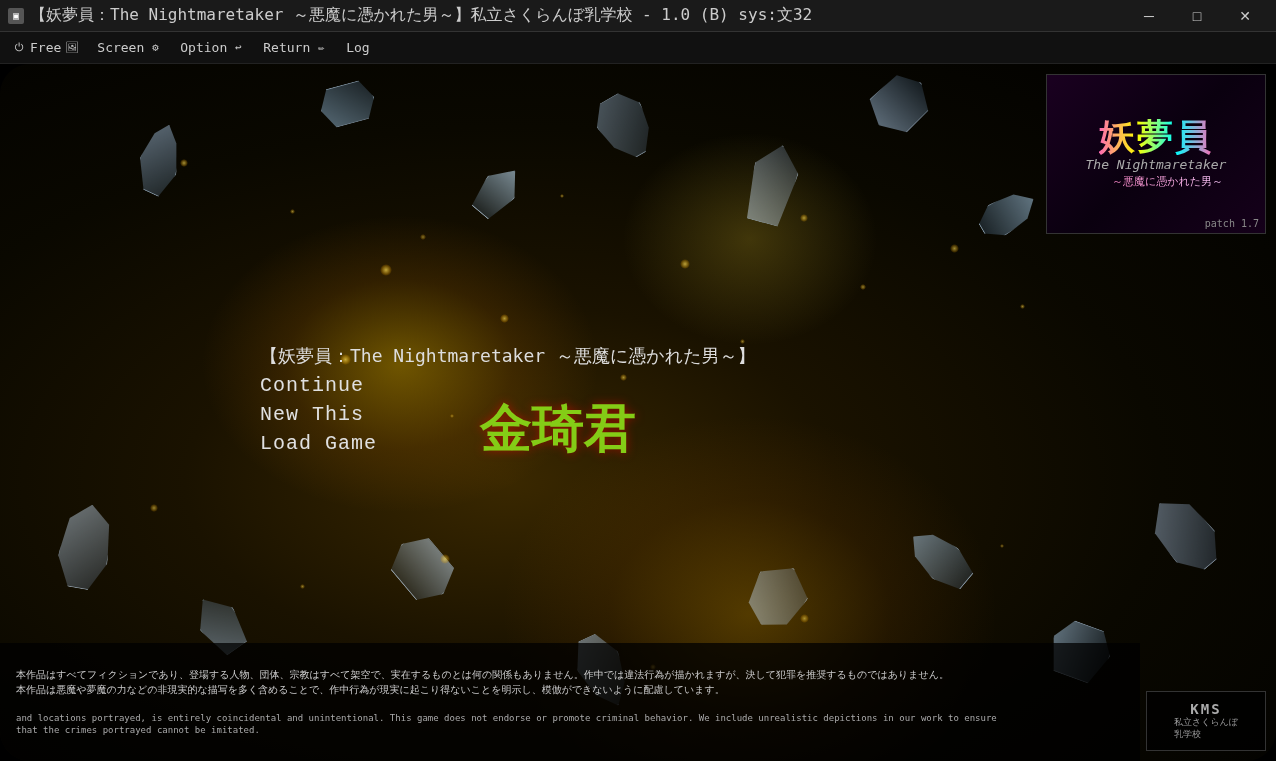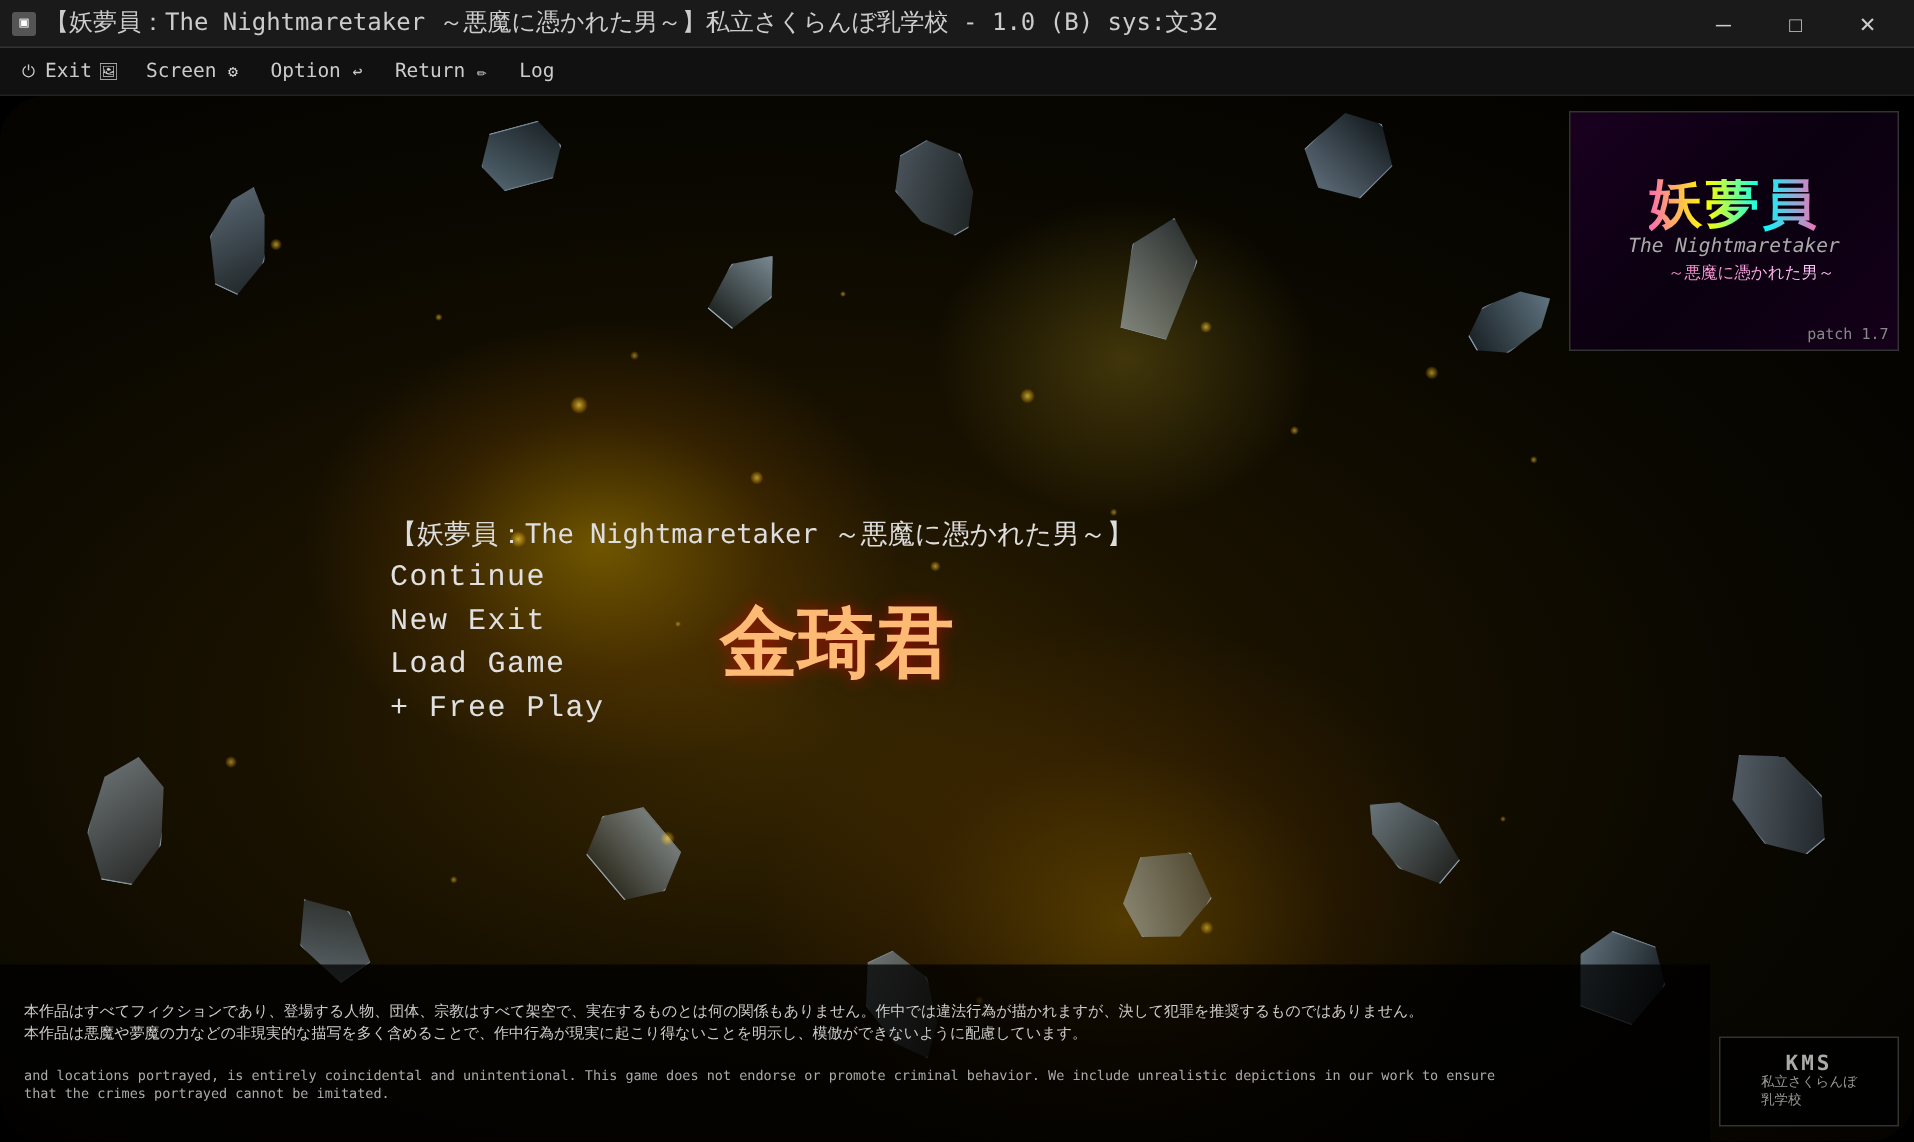--- a/index.html
+++ b/index.html
@@ -254,21 +254,21 @@
       letter-spacing: 1px;
     }
 
     
     #name-display {
       position: absolute;
       top: 330px;
       left: 480px;
       font-size: 52px;
       font-weight: bold;
-      color: #fdba74;
+      color: #84cc16;
       font-family: 'MS Gothic', monospace;
       z-index: 60;
       text-shadow: 0 0 10px rgba(255,0,0,0.5);
     }
 
     
     #disclaimer {
       position: absolute;
       bottom: 0;
       left: 0;
@@ -344,21 +344,21 @@
   <div id="titlebar-controls">
     <button class="title-btn">─</button>
     <button class="title-btn">□</button>
     <button class="title-btn close">✕</button>
   </div>
 </div>
 
 <div id="menubar">
   <div class="menu-item">
     <span class="menu-icon">⏻</span>
-    <span>Exit</span>
+    <span>Free</span>
     <span class="menu-icon">🖼</span>
   </div>
   <div class="menu-item">
     <span>Screen</span>
     <span class="menu-icon">⚙</span>
   </div>
   <div class="menu-item">
     <span>Option</span>
     <span class="menu-icon">↩</span>
   </div>
@@ -424,23 +424,22 @@
       <span id="logo-title-jp">妖夢員</span>
       <span id="logo-title-en">The Nightmaretaker</span>
       <span id="logo-subtitle">～悪魔に憑かれた男～</span>
       <span id="logo-patch">patch 1.7</span>
     </div>
   </div>
 
   <div id="main-menu">
     <div id="game-title-line">【妖夢員：The Nightmaretaker ～悪魔に憑かれた男～】</div>
     <div class="menu-option">Continue</div>
-    <div class="menu-option">New Exit</div>
+    <div class="menu-option">New This</div>
     <div class="menu-option">Load Game</div>
-    <div class="menu-option">+ Free Play</div>
   </div>
 
   <div id="name-display">金琦君</div>
 
   <div id="publisher-logo">
     <span id="publisher-kms">KMS</span>
     <span id="publisher-name">
       <span>私立さくらんぼ</span><br>
       <span>乳学校</span>
     </span>

